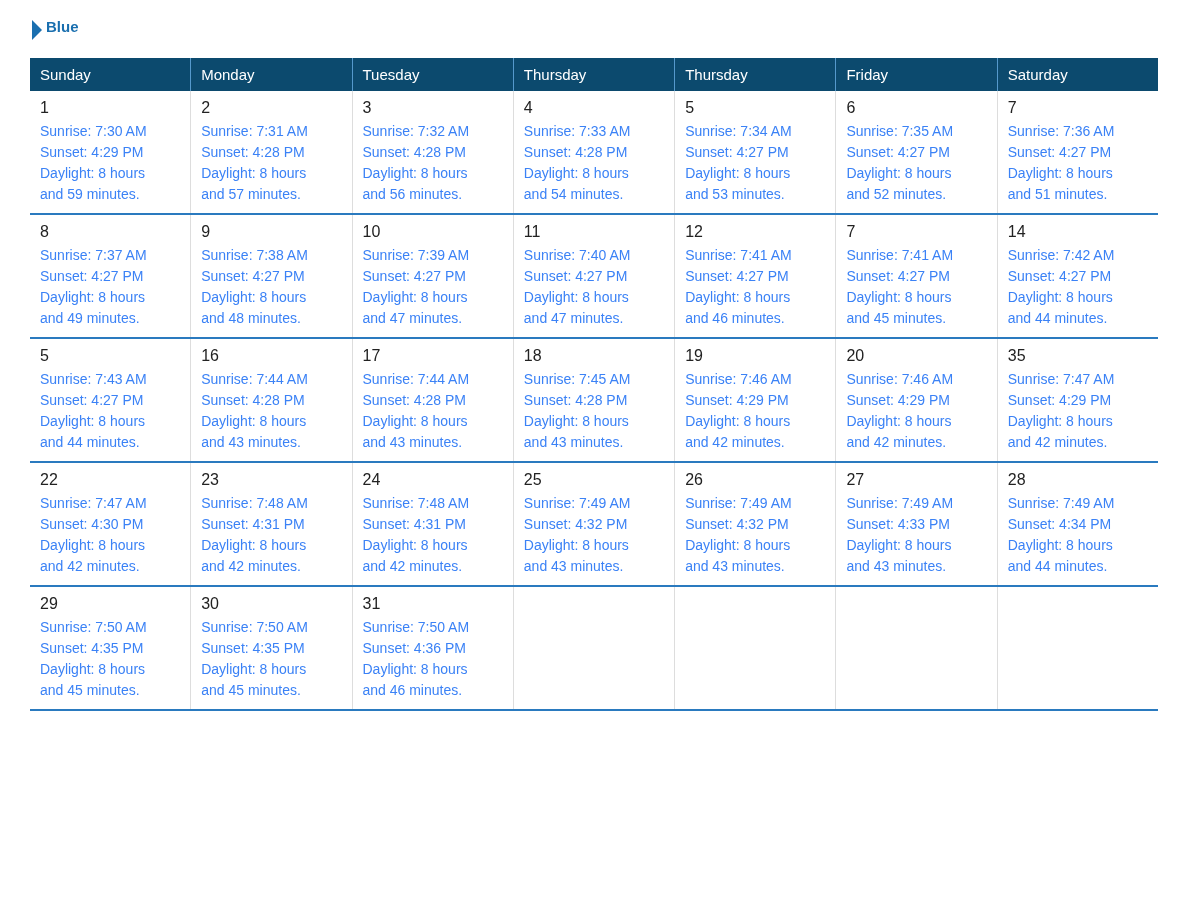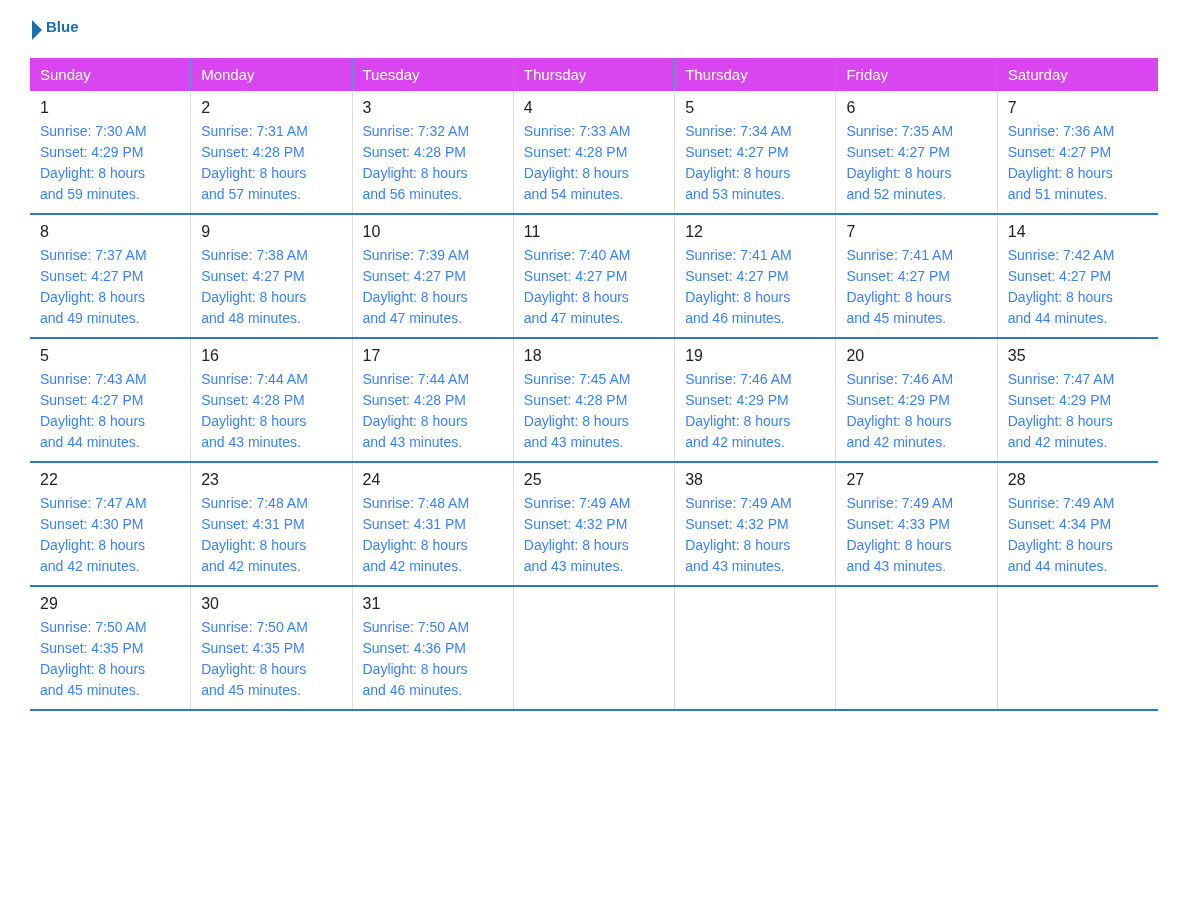--- a/index.html
+++ b/index.html
@@ -57,21 +57,21 @@
       font-size: 22px;
       color: #444;
       margin-top: 4px;
     }
     .calendar-table {
       width: 100%;
       border-collapse: collapse;
       font-size: 13px;
     }
     .calendar-table thead th {
-      background: #d946ef;
+      background: #0c4a6e;
       color: #fff;
       padding: 8px 10px;
       text-align: left;
       font-size: 15px;
       font-weight: normal;
       border-right: 1px solid #5599cc;
     }
     .calendar-table thead th:last-child {
       border-right: none;
     }
@@ -361,21 +361,21 @@
         <td>
           <div class="day-number">25</div>
           <div class="day-info">
             Sunrise: 7:49 AM<br>
             Sunset: 4:32 PM<br>
             Daylight: 8 hours<br>
             and 43 minutes.
           </div>
         </td>
         <td>
-          <div class="day-number">38</div>
+          <div class="day-number">26</div>
           <div class="day-info">
             Sunrise: 7:49 AM<br>
             Sunset: 4:32 PM<br>
             Daylight: 8 hours<br>
             and 43 minutes.
           </div>
         </td>
         <td>
           <div class="day-number">27</div>
           <div class="day-info">

